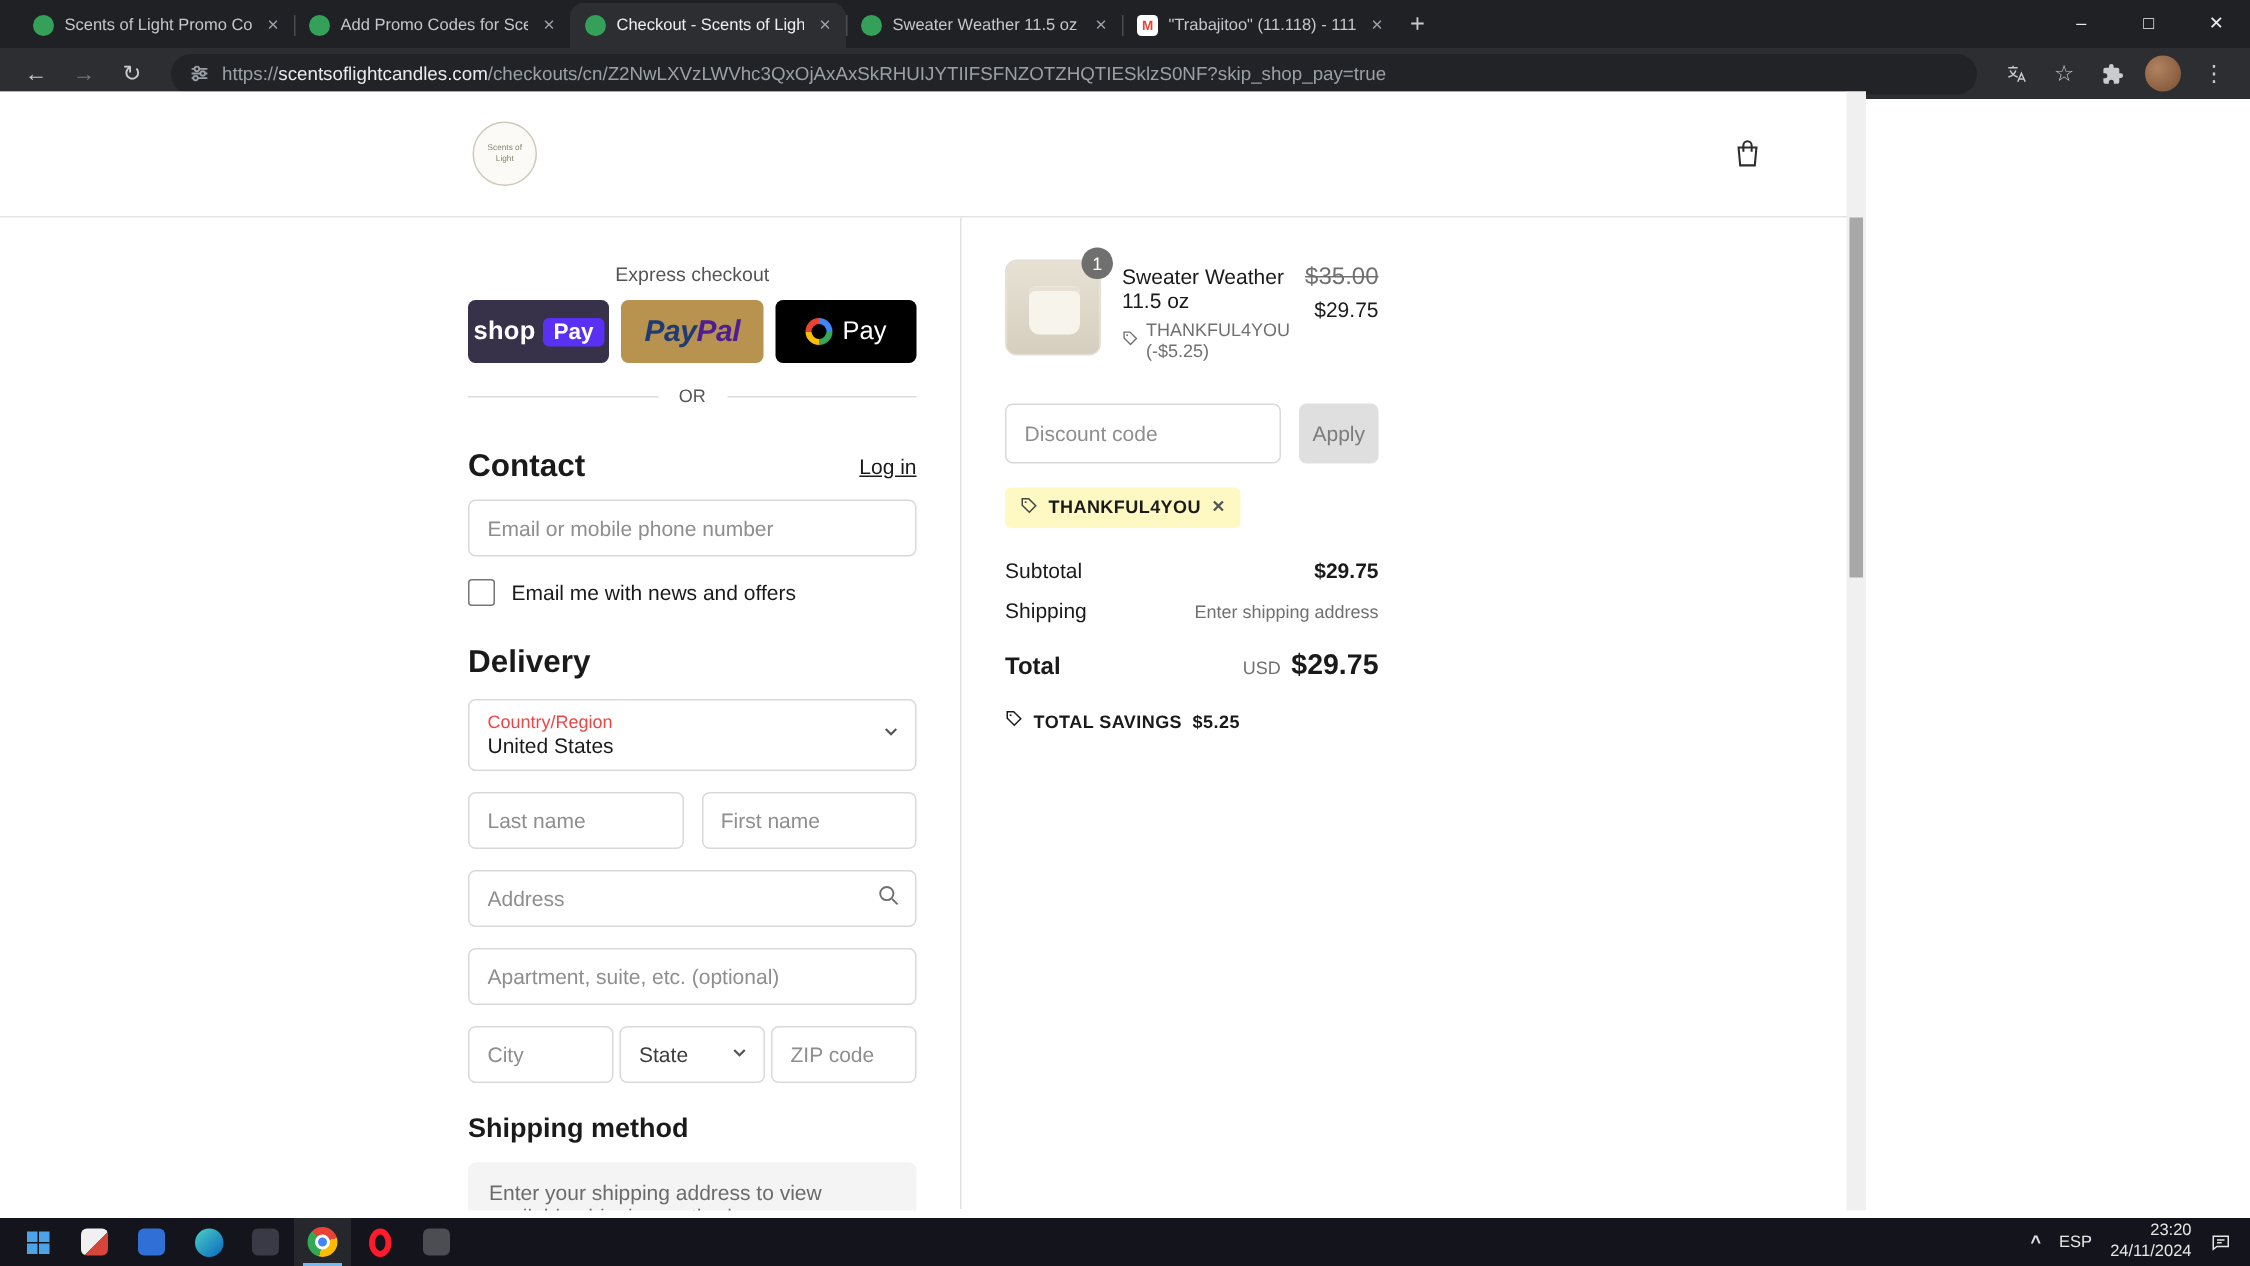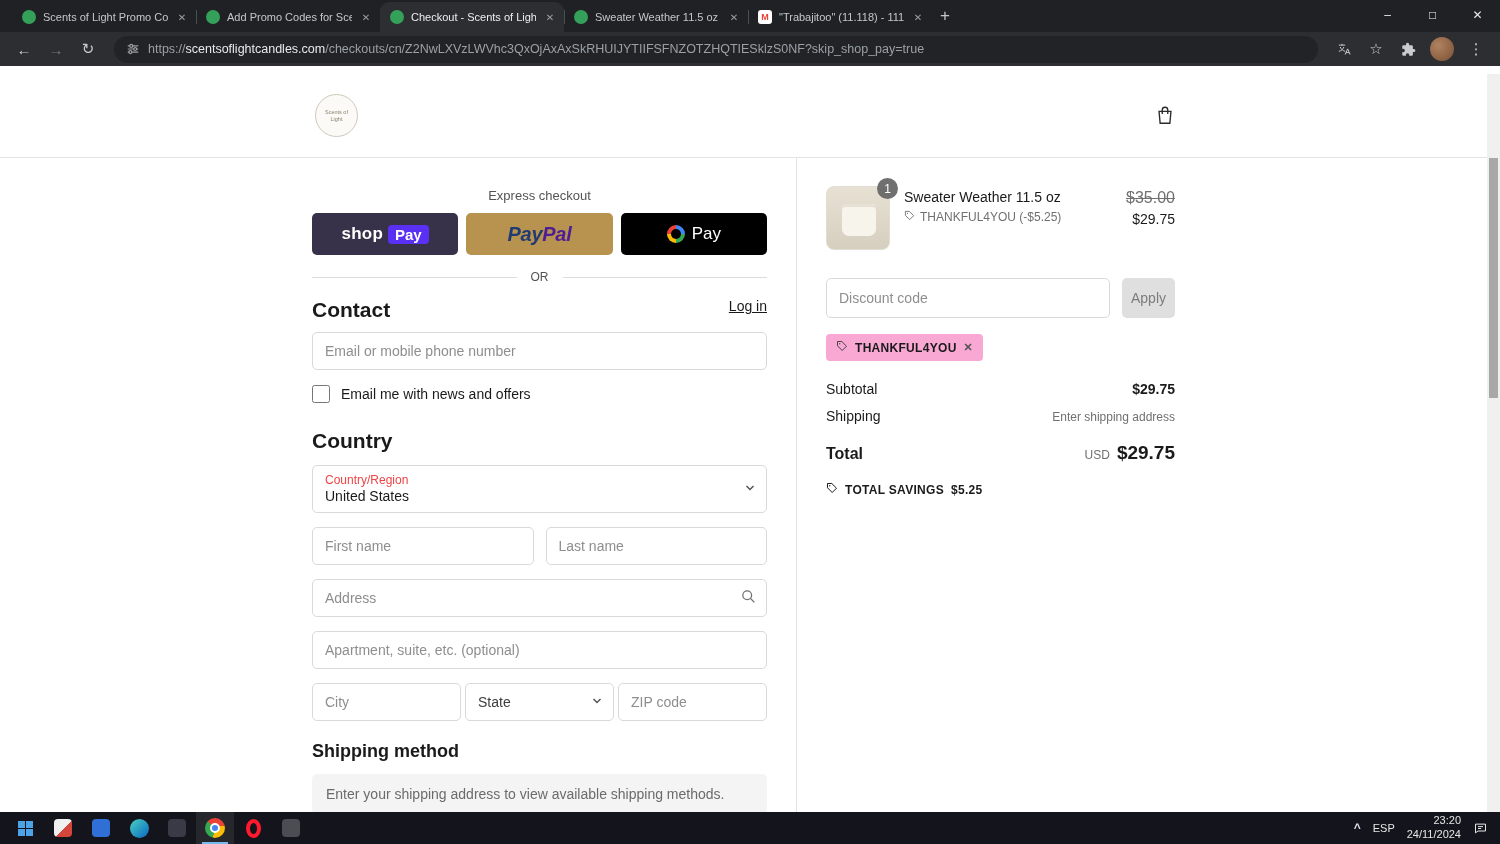--- a/index.html
+++ b/index.html
@@ -23,21 +23,21 @@
   .win-btn{width:45px;height:30px;display:flex;align-items:center;justify-content:center;color:#e8eaed;font-size:12px}
 
   .toolbar{position:absolute;top:32px;left:0;right:0;height:34px;background:#2c2e32;display:flex;align-items:center;padding:0 10px;gap:4px;color:#c9cbce}
   .nav-icon{width:28px;height:28px;display:flex;align-items:center;justify-content:center;font-size:15px;border-radius:50%}
   .nav-icon.dim{color:#73777d}
   .url-box{flex:1;height:27px;background:#212327;border-radius:14px;display:flex;align-items:center;padding:0 12px;gap:8px;font-size:12.5px;color:#9aa0a6;margin:0 8px;overflow:hidden;white-space:nowrap}
   .url-domain{color:#e8eaed}
   .avatar{width:24px;height:24px;border-radius:50%;background:radial-gradient(circle at 35% 35%,#b08360,#7a4f33);flex:none;margin:0 4px}
 
   
-  .page{position:absolute;top:74px;left:0;width:1500px;height:746px;background:#fff;overflow:hidden}
+  .page{position:absolute;top:61px;left:0;width:1244px;height:746px;background:#fff;overflow:hidden}
   .site-header{height:84px;border-bottom:1px solid #e4e4e4;position:relative;background:#fff}
   .logo{position:absolute;left:315px;top:20px;width:43px;height:43px;border-radius:50%;border:1px solid #cfc9bb;background:#fbfaf6;display:flex;align-items:center;justify-content:center;text-align:center;font-size:5.5px;line-height:1.2;color:#8a8371;padding:4px}
   .cart-btn{position:absolute;left:1154px;top:30px;width:24px;height:24px;color:#2d2d2d}
   .content{display:flex;height:661px}
   .left-pane{width:797px;border-right:1px solid #e2e2e2;padding:16px 29px 0 312px}
   .right-pane{flex:1;padding:12px 325px 0 29px}
 
   .express-label{text-align:center;font-size:13px;color:#545454;margin-top:14px}
   .paybtns{display:flex;gap:8px;margin-top:10px}
   .paybtn{flex:1;height:42px;border-radius:5px;display:flex;align-items:center;justify-content:center;cursor:pointer}
@@ -48,21 +48,21 @@
   .paypal .pp{font-style:italic;font-weight:700;font-size:20px;letter-spacing:-.3px}
   .pp-pay{color:#1f3b73}.pp-pal{color:#4c1d95}
   .gpay{background:#000;gap:7px}
   .gmark{width:18px;height:18px;border-radius:50%;background:conic-gradient(#4285f4 0 90deg,#34a853 90deg 180deg,#fbbc04 180deg 270deg,#ea4335 270deg 360deg);position:relative;display:inline-block}
   .gmark-hole{position:absolute;inset:4px;background:#000;border-radius:50%}
   .gpay .paytext{font-size:17px;color:#fff;font-weight:500}
 
   .or{display:flex;align-items:center;gap:14px;margin:15px 0 8px;color:#545454;font-size:12px}
   .or .rule{flex:1;height:1px;background:#dcdcdc}
 
-  .sec-head{display:flex;align-items:flex-start;justify-content:space-between;margin-top:14px}
+  .sec-head{display:flex;align-items:center;justify-content:space-between;margin-top:28px}
   h2.sec{font-size:21px;font-weight:700;color:#1a1a1a}
   h3.sec{font-size:18px;font-weight:700;color:#1a1a1a;margin-top:20px}
   .login{font-size:14px;color:#1a1a1a;text-decoration:underline;cursor:pointer}
 
   .ti{width:100%;height:38px;border:1px solid #d9d9d9;border-radius:5px;padding:0 12px;font-size:14px;color:#333;background:#fff;font-family:"Liberation Sans",sans-serif;outline:none}
   .ti::placeholder{color:#8e8e8e}
   .mt10{margin-top:10px}.mt14{margin-top:14px}
 
   .chk{display:flex;align-items:center;gap:11px;margin-top:15px;font-size:14px;color:#1a1a1a}
   .chk input{width:18px;height:18px}
@@ -93,21 +93,21 @@
   .item-name{font-size:14px;color:#1a1a1a}
   .item-disc{display:flex;align-items:center;gap:5px;margin-top:5px;font-size:12px;color:#707070}
   .item-prices{text-align:right;padding-top:3px}
   .old-price{font-size:16px;color:#707070;text-decoration:line-through}
   .new-price{font-size:14px;color:#1a1a1a;margin-top:4px}
 
   .discount-row{display:flex;gap:12px;margin-top:28px}
   .discount-row .ti{flex:1;height:40px}
   .apply-btn{width:53px;height:40px;border-radius:5px;background:#dfdfdf;color:#7c7c7c;font-size:14px;display:flex;align-items:center;justify-content:center;cursor:pointer}
 
-  .chip{display:inline-flex;align-items:center;gap:7px;margin-top:16px;background:#f9a8d4;border-radius:4px;padding:6px 10px;font-size:12px;color:#1a1a1a;font-weight:600;letter-spacing:.3px}
+  .chip{display:inline-flex;gap:7px;margin-top:16px;background:#fef9c3;border-radius:4px;padding:6px 10px;font-size:12px;color:#1a1a1a;font-weight:600;letter-spacing:.3px}
   .chip .tag-ic{color:#444}
   .chip .x{color:#555;font-size:11px;cursor:pointer}
 
   .trow{display:flex;justify-content:space-between;align-items:baseline}
   .trow.sub{margin-top:20px}
   .trow.ship{margin-top:11px}
   .trow.total{margin-top:18px}
   .t-label{font-size:14px;color:#1a1a1a}
   .t-value{font-size:14px;color:#1a1a1a;font-weight:700}
   .t-muted{font-size:12px;color:#707070}
@@ -258,35 +258,35 @@
           <a class="login">Log in</a>
         </div>
 
         <input class="ti mt10" placeholder="Email or mobile phone number" style="">
 
         <label class="chk">
           <input type="checkbox" style="">
           <span>Email me with news and offers</span>
         </label>
 
-        <h2 class="sec" style="margin-top:26px">Country</h2>
+        <h2 class="sec" style="margin-top:26px">Delivery</h2>
 
         <div class="selectbox">
           <div class="lbl">Country/Region</div>
           <div class="val">United States</div>
           <span class="chev">
             <svg width="12" height="12" viewBox="0 0 12 12" fill="none" stroke="currentColor" stroke-width="1.5">
                 <path d="M2.5 4l3.5 3.5L9.5 4"></path>
               </svg>
           </span>
         </div>
 
         <div class="row2">
+          <input class="ti" placeholder="Last name" style="">
           <input class="ti" placeholder="First name" style="">
-          <input class="ti" placeholder="Last name" style="">
         </div>
 
         <div class="addr">
           <input class="ti" placeholder="Address" style="">
           <span class="search-ic">
             <svg width="16" height="16" viewBox="0 0 20 20" fill="none" stroke="currentColor" stroke-width="1.6">
                 <circle cx="9" cy="9" r="5.5"></circle>
                 <path d="M13.5 13.5L18 18"></path>
               </svg>
           </span>

